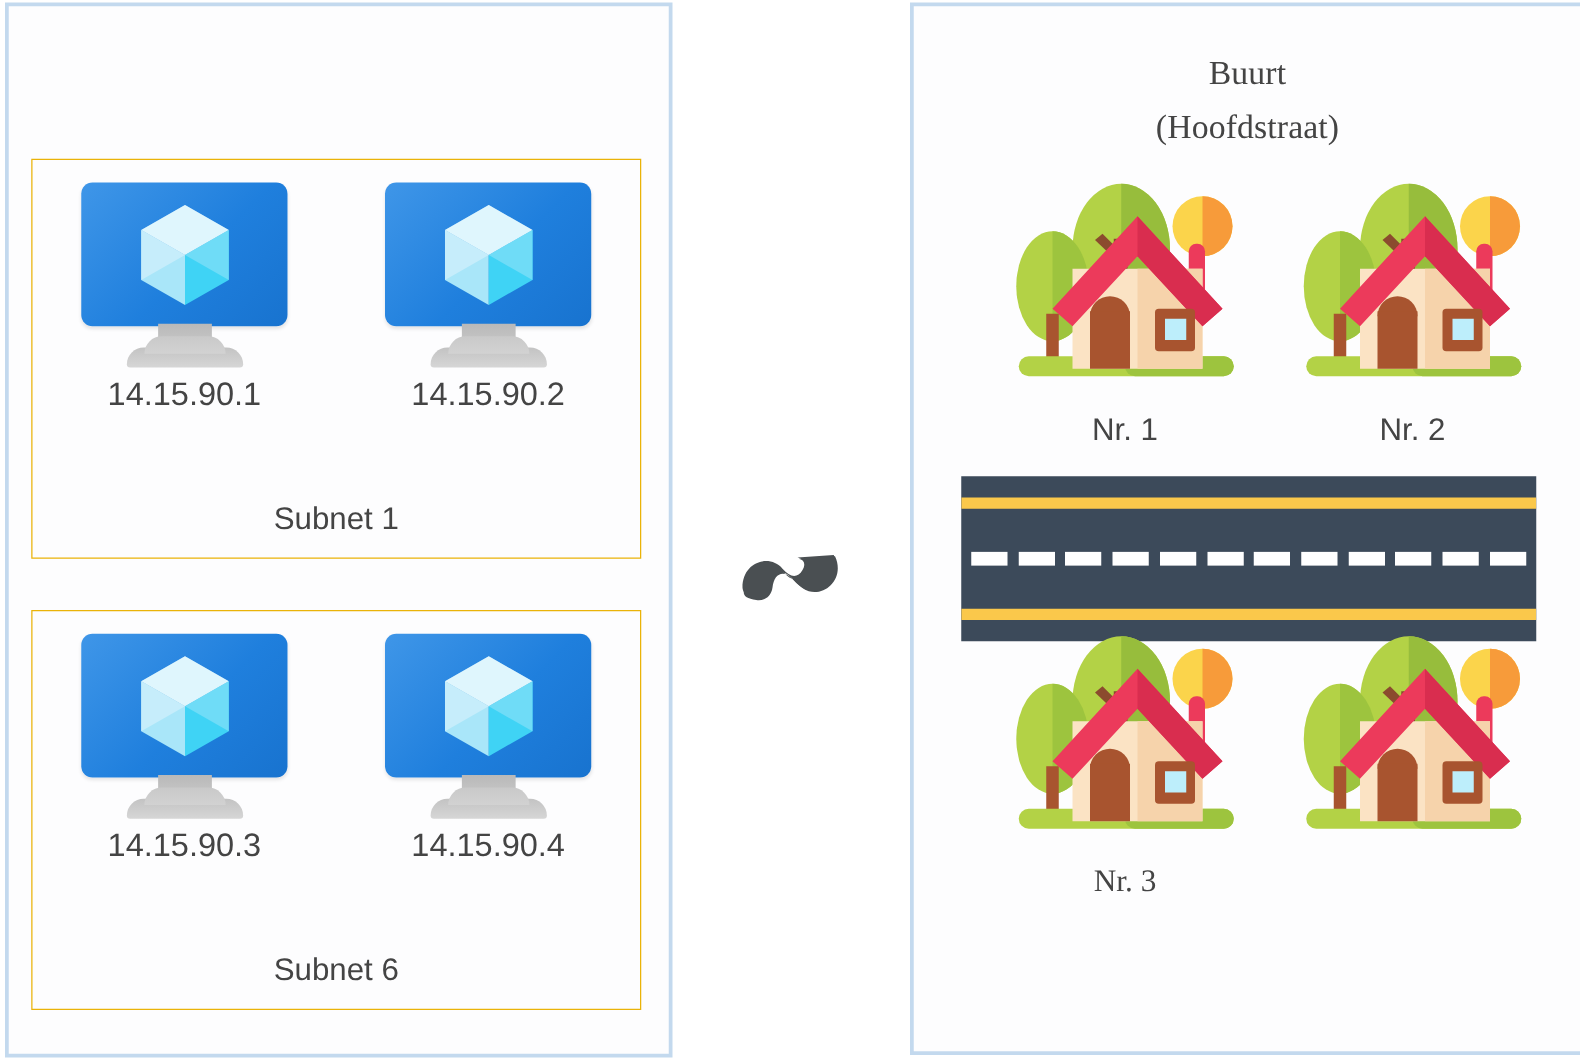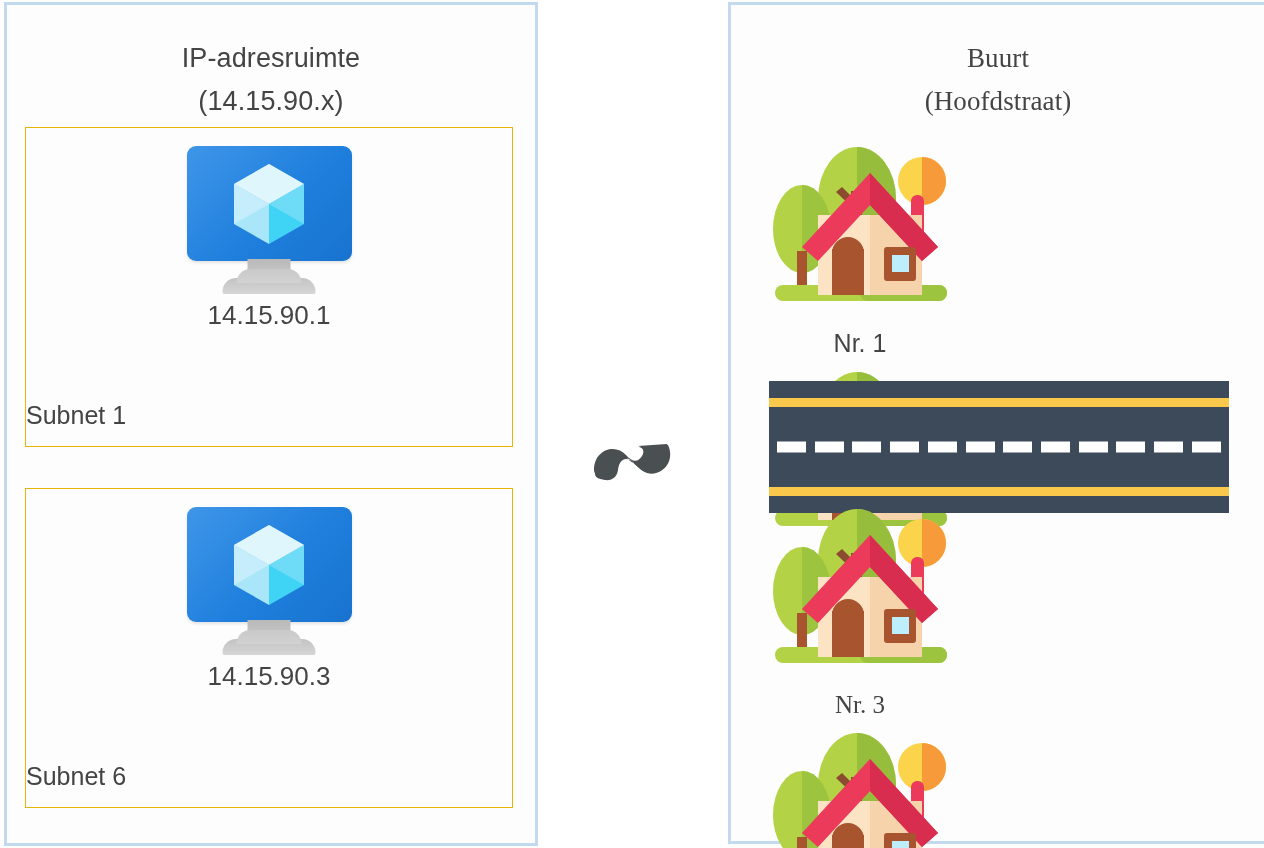--- a/index.html
+++ b/index.html
@@ -67,20 +67,21 @@
     width: 488px;
   }
   .subnet-1 { top: 122px; height: 320px; }
   .subnet-2 { top: 483px; height: 320px; }
 
   .subnet-label {
     position: absolute;
     left: 0;
     bottom: 16px;
     width: 100%;
+    text-align: center;
     font-size: 25px;
     color: #444444;
   }
 
   .vm-row {
     position: absolute;
     left: 0;
     top: 18px;
     width: 100%;
     display: flex;
@@ -155,25 +156,24 @@
     position: absolute;
     left: 583px;
     top: 418px;
     width: 100px;
     height: 80px;
   }
 
   
   .house-row {
     position: absolute;
-    left: 14px;
+    left: 2px;
     width: 512px;
     display: flex;
     justify-content: flex-end;
-    flex-direction: column;
   }
   .house-row-top { top: 128px; }
   .house-row-bottom { top: 490px; font-family: Liberation Serif, serif; }
   .house-cell { width: 230px; text-align: center; }
   .house-label {
     font-size: 25px;
     color: #444444;
     margin-top: 2px;
   }
 
@@ -211,24 +211,20 @@
     background: #ffffff;
   }
 </style>
 </head>
 <body>
 
 <div class="canvas">
 
   <div class="panel panel-left">
 
-    <div class="panel-title">
-      <span class="t1">IP-adresruimte</span>
-      <span class="t2">(14.15.90.x)</span>
-    </div>
 
     <div class="subnet-box subnet-1">
       <div class="vm-row">
 
         <div class="vm-cell">
           <div class="monitor">
             <div class="mon-screen">
               <svg class="mon-cube" width="74" height="82" viewBox="0 0 74 82">
                 <polygon points="37,1 72,21 37,41 2,21" fill="#d9f3fc"></polygon>
                 <polygon points="2,21 37,41 37,81 2,61" fill="#a9e6f9"></polygon>
@@ -237,20 +233,37 @@
                 <polygon points="72,21 37,41 72,61" fill="#6fdcf7"></polygon>
                 <polygon points="37,1 72,21 37,41 2,21" fill="#e4f7fd" opacity="0.55"></polygon>
               </svg>
             </div>
             <div class="mon-neck"></div>
             <div class="mon-base"></div>
           </div>
           <div class="vm-ip">14.15.90.1</div>
         </div>
 
+        <div class="vm-cell">
+          <div class="monitor">
+            <div class="mon-screen">
+              <svg class="mon-cube" width="74" height="82" viewBox="0 0 74 82">
+                <polygon points="37,1 72,21 37,41 2,21" fill="#d9f3fc"></polygon>
+                <polygon points="2,21 37,41 37,81 2,61" fill="#a9e6f9"></polygon>
+                <polygon points="72,21 72,61 37,81 37,41" fill="#3fd3f5"></polygon>
+                <polygon points="2,21 37,41 2,61" fill="#c6edfb"></polygon>
+                <polygon points="72,21 37,41 72,61" fill="#6fdcf7"></polygon>
+                <polygon points="37,1 72,21 37,41 2,21" fill="#e4f7fd" opacity="0.55"></polygon>
+              </svg>
+            </div>
+            <div class="mon-neck"></div>
+            <div class="mon-base"></div>
+          </div>
+          <div class="vm-ip">14.15.90.2</div>
+        </div>
 
       </div>
       <div class="subnet-label">Subnet 1</div>
     </div>
 
     <div class="subnet-box subnet-2">
       <div class="vm-row">
 
         <div class="vm-cell">
           <div class="monitor">
@@ -263,20 +276,37 @@
                 <polygon points="72,21 37,41 72,61" fill="#6fdcf7"></polygon>
                 <polygon points="37,1 72,21 37,41 2,21" fill="#e4f7fd" opacity="0.55"></polygon>
               </svg>
             </div>
             <div class="mon-neck"></div>
             <div class="mon-base"></div>
           </div>
           <div class="vm-ip">14.15.90.3</div>
         </div>
 
+        <div class="vm-cell">
+          <div class="monitor">
+            <div class="mon-screen">
+              <svg class="mon-cube" width="74" height="82" viewBox="0 0 74 82">
+                <polygon points="37,1 72,21 37,41 2,21" fill="#d9f3fc"></polygon>
+                <polygon points="2,21 37,41 37,81 2,61" fill="#a9e6f9"></polygon>
+                <polygon points="72,21 72,61 37,81 37,41" fill="#3fd3f5"></polygon>
+                <polygon points="2,21 37,41 2,61" fill="#c6edfb"></polygon>
+                <polygon points="72,21 37,41 72,61" fill="#6fdcf7"></polygon>
+                <polygon points="37,1 72,21 37,41 2,21" fill="#e4f7fd" opacity="0.55"></polygon>
+              </svg>
+            </div>
+            <div class="mon-neck"></div>
+            <div class="mon-base"></div>
+          </div>
+          <div class="vm-ip">14.15.90.4</div>
+        </div>
 
       </div>
       <div class="subnet-label">Subnet 6</div>
     </div>
 
   </div>
 
   <div class="tilde">
     <svg width="100" height="80" viewBox="0 0 100 80">
       <path d="M12 56 C12 34, 34 28, 44 40 C50 47, 56 47, 60 40 C63 35, 61 30, 56 29 L56 29 L85 27 C93 44, 78 59, 64 55 C56 52, 52 45, 47 42 C41 39, 36 43, 35 52 C34 59, 29 63, 22 62 C15 61, 12 59, 12 56 Z" fill="#4a4f52"></path>

